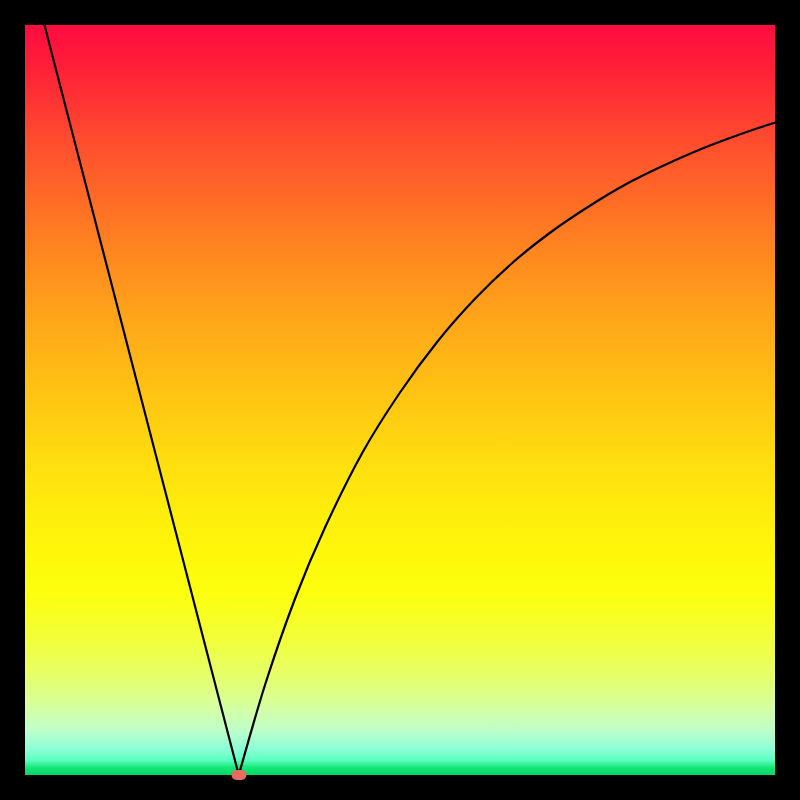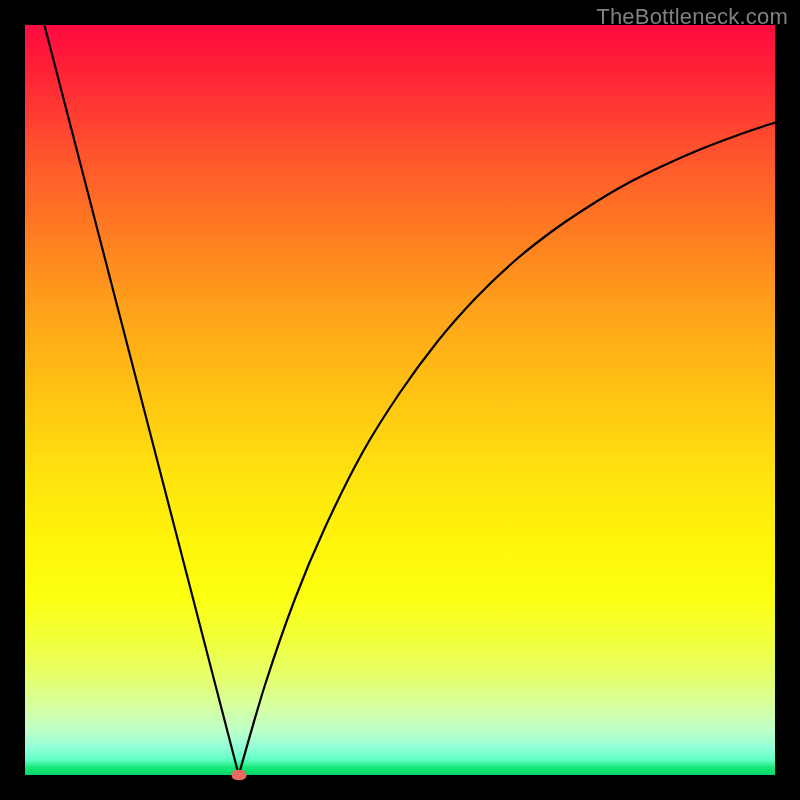--- a/index.html
+++ b/index.html
@@ -76,14 +76,13 @@
 <body>
 
 <div class="frame">
   <div class="plot-area">
     <svg class="plot-svg" viewBox="0 0 750 750" preserveAspectRatio="none">
       <path id="left-path" fill="none" stroke="#000000" stroke-width="2.2" stroke-linecap="round" d="M0.00 -75.00 L37.50 69.75 L75.00 214.50 L112.50 359.25 L150.00 504.00 L187.50 648.75 L213.75 750.00"></path>
       <path id="right-path" fill="none" stroke="#000000" stroke-width="2.2" stroke-linecap="round" d="M213.75 750.00 C218.12 735.00,230.63 689.38,240.00 660.00 C249.38 630.63,260.00 600.00,270.00 573.75 C280.00 547.50,288.75 526.88,300.00 502.50 C311.25 478.13,325.00 450.00,337.50 427.50 C350.00 405.00,362.50 386.00,375.00 367.50 C387.50 349.00,400.00 332.13,412.50 316.50 C425.00 300.88,437.50 286.88,450.00 273.75 C462.50 260.63,475.00 248.75,487.50 237.75 C500.00 226.75,512.50 217.00,525.00 207.75 C537.50 198.50,550.00 190.25,562.50 182.25 C575.00 174.25,587.50 166.63,600.00 159.75 C612.50 152.88,625.00 146.88,637.50 141.00 C650.00 135.13,662.50 129.63,675.00 124.50 C687.50 119.38,700.00 114.75,712.50 110.25 C725.00 105.75,743.75 99.63,750.00 97.50"></path>
     </svg>
     <div id="marker" class="marker" style="left: 213.75px; top: 750px; background: rgb(233, 107, 95);"></div>
   </div>
-  <div class="watermark">TheBottleneck.com</div>
 </div>
 
 </body></html>

